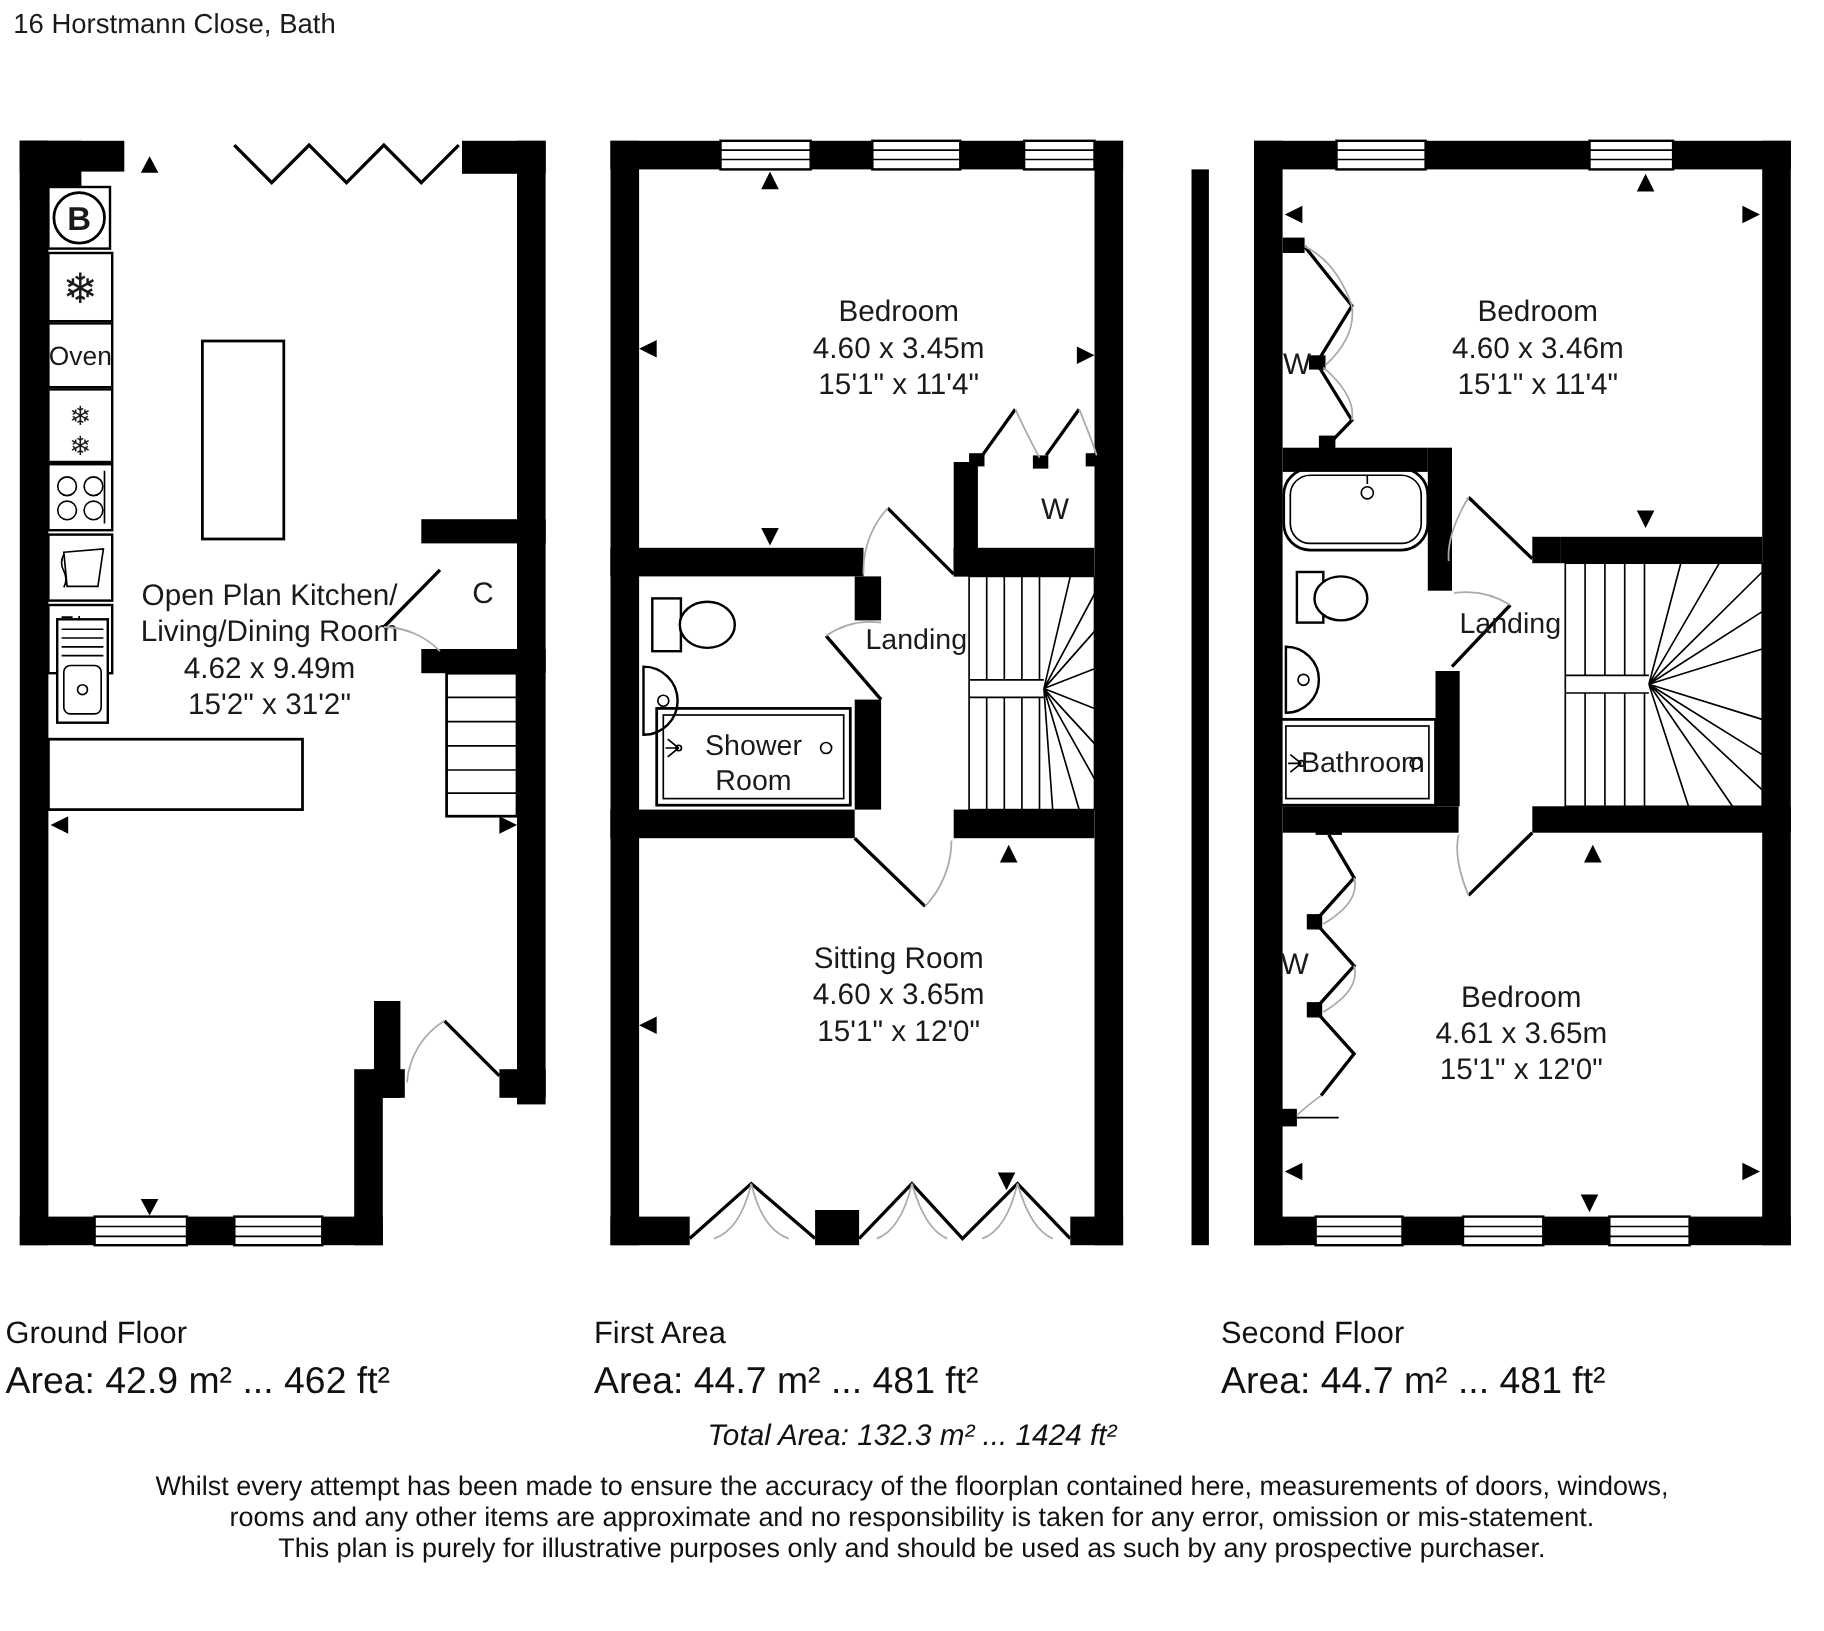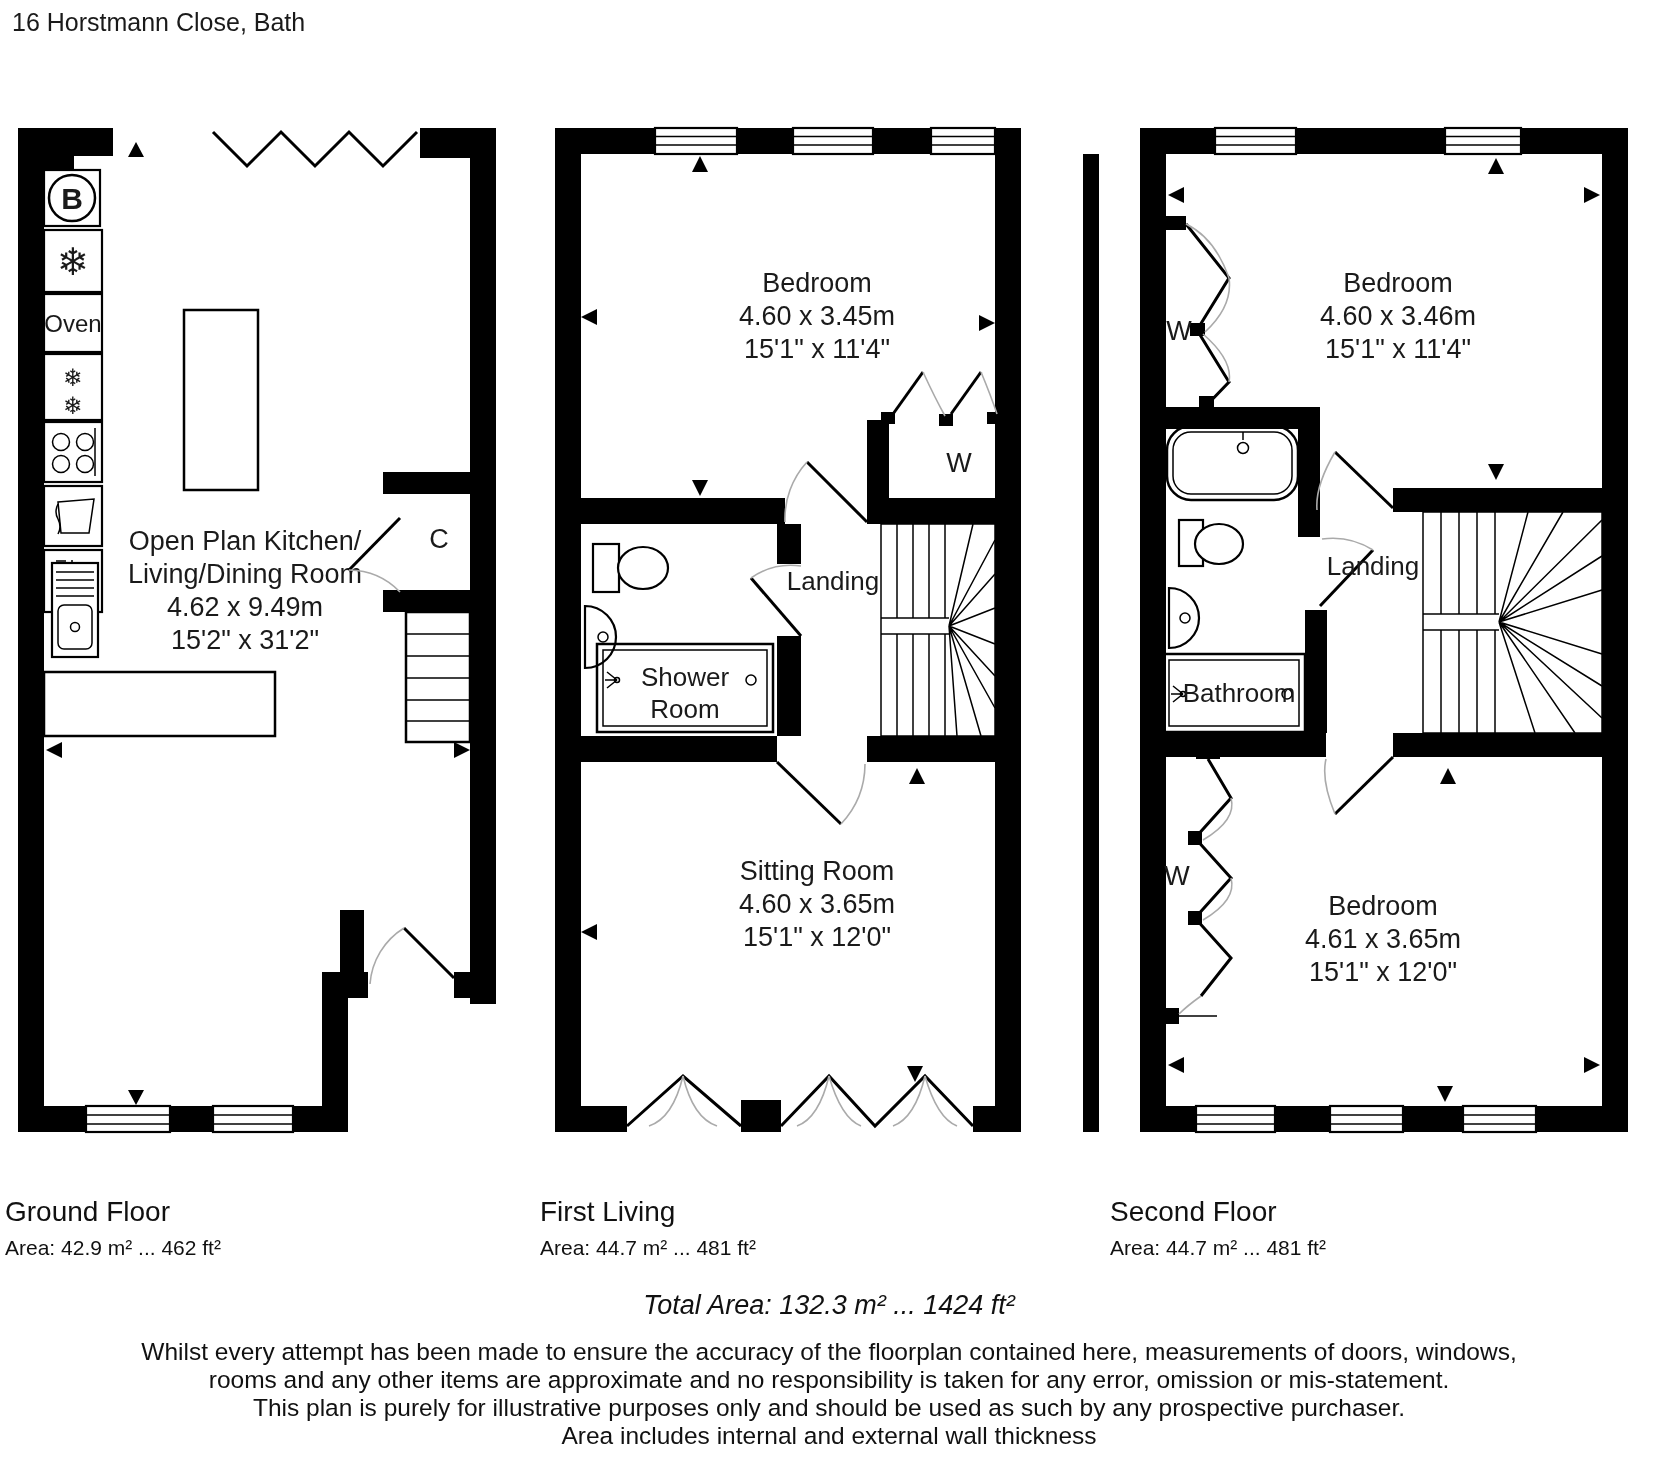--- a/index.html
+++ b/index.html
@@ -11,21 +11,21 @@
   .roomlbl{font-size:27px;text-anchor:middle;}
   .small{font-size:26px;text-anchor:middle;}
   .wall{fill:#000;}
   .thin{fill:none;stroke:#000;stroke-width:2.5;}
   .thin15{fill:none;stroke:#000;stroke-width:1.5;}
   .leaf{fill:none;stroke:#000;stroke-width:3;}
   .arc{fill:none;stroke:#aaaaaa;stroke-width:1.6;}
   .fix{fill:#fff;stroke:#000;stroke-width:2.2;}
   .caption{position:absolute;top:1196px;text-align:left;}
   .caption .fname{font-size:28px;}
-  .caption .farea{font-size:21px;margin-top:8px;}
+  .caption .farea{font-size:34px;margin-top:8px;}
   #totalarea{position:absolute;top:1290px;left:0;width:100%;text-align:center;font-size:27px;font-style:italic;}
   #disclaimer{position:absolute;top:1338px;left:0;width:100%;text-align:center;font-size:24.5px;line-height:28px;}
 </style>
 </head>
 <body>
 
 <div id="page">
 
   <div id="title">16 Horstmann Close, Bath</div>
 
@@ -374,29 +374,28 @@
       <polygon points="517,945 501,937 501,953"></polygon>
       <polygon points="354,966 370,966 362,982"></polygon>
     </g>
   </svg>
 
   <div class="caption" style="left:5px;width:500px">
     <div class="fname">Ground Floor</div>
     <div class="farea">Area: 42.9 m² ... 462 ft²</div>
   </div>
   <div class="caption" style="left:540px;width:500px">
-    <div class="fname">First Living</div>
+    <div class="fname">First Area</div>
     <div class="farea">Area: 44.7 m² ... 481 ft²</div>
   </div>
   <div class="caption" style="left:1110px;width:560px">
     <div class="fname">Second Floor</div>
     <div class="farea">Area: 44.7 m² ... 481 ft²</div>
   </div>
 
   <div id="totalarea">Total Area: 132.3 m² ... 1424 ft²</div>
   <div id="disclaimer">
     <div>Whilst every attempt has been made to ensure the accuracy of the floorplan contained here, measurements of doors, windows,</div>
     <div>rooms and any other items are approximate and no responsibility is taken for any error, omission or mis-statement.</div>
     <div>This plan is purely for illustrative purposes only and should be used as such by any prospective purchaser.</div>
-    <div>Area includes internal and external wall thickness</div>
   </div>
 
 </div>
 
 </body></html>

